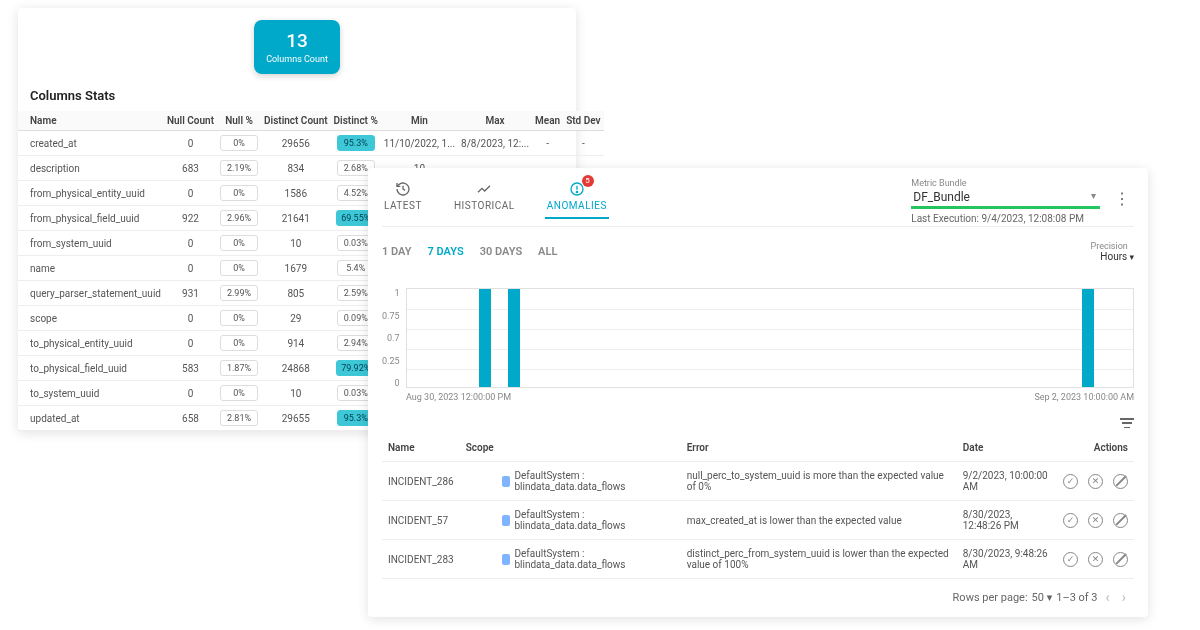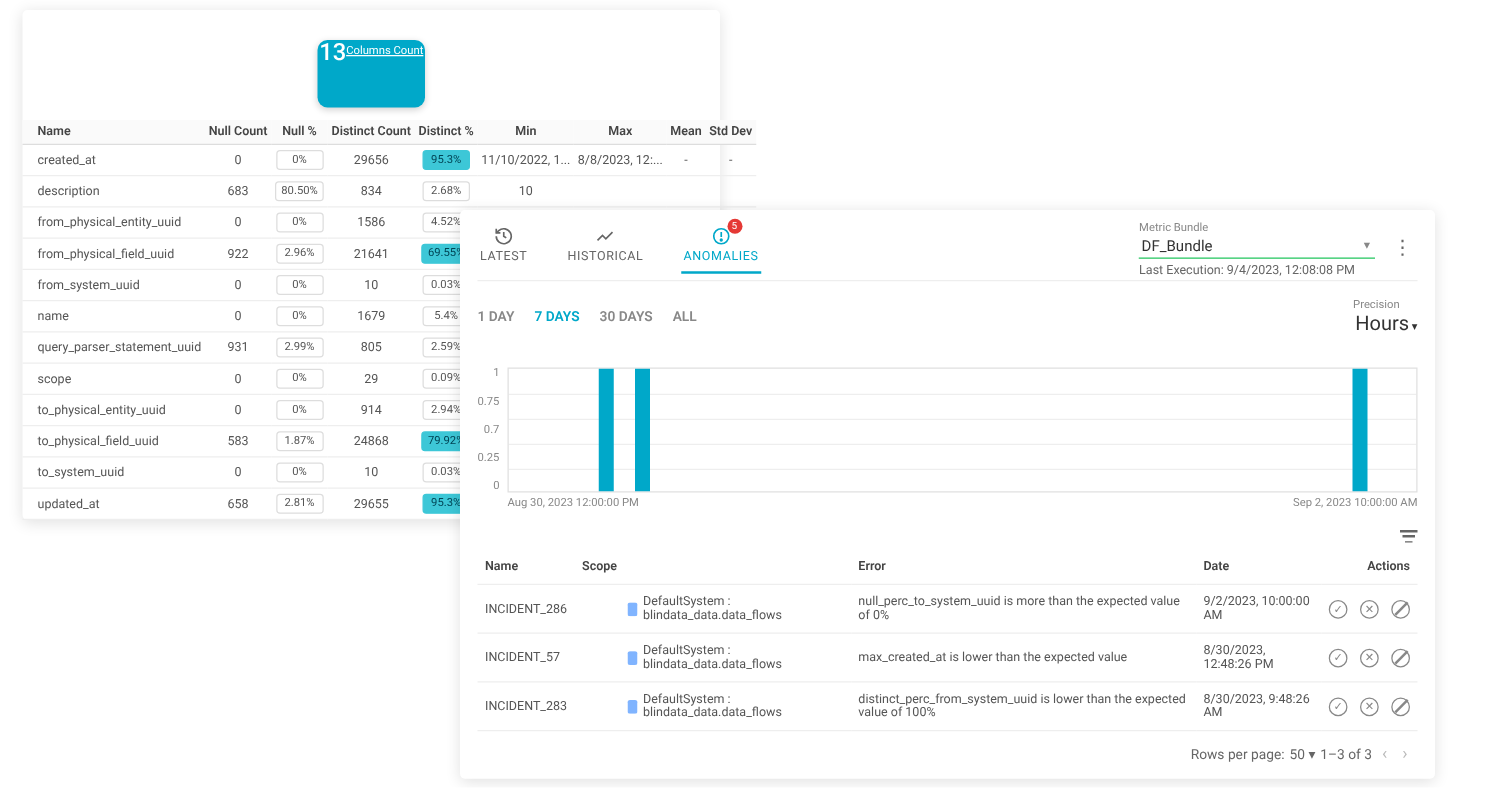--- a/index.html
+++ b/index.html
@@ -37,28 +37,27 @@
     gap: 14px;
     padding: 4px 0 10px 0;
   }
   .stat {
     background: #00a8c9;
     color: #fff;
     border-radius: 8px;
     width: 86px;
     height: 54px;
     display: flex;
-    flex-direction: row;
-    align-items: flex-start;
+    flex-direction: column;
+    align-items: center;
     justify-content: center;
     box-shadow: 0 2px 6px rgba(0,0,0,.18);
-    margin-top: 12px;
   }
   .stat .num { font-size: 19px; font-weight: 500; line-height: 1; }
-  .stat .lbl { font-size: 9px; margin-top: 4px; text-decoration: underline; }
+  .stat .lbl { font-size: 9px; margin-top: 4px; }
   table.cols {
     width: 100%;
     border-collapse: collapse;
   }
   table.cols th, table.cols td {
     font-size: 10px;
     color: #555;
     text-align: center;
     padding: 4px 3px;
     border-bottom: 1px solid #eee;
@@ -127,21 +126,21 @@
   .bundle-area {
     margin-left: auto;
     font-size: 10px;
     color: #666;
     display: flex;
     flex-direction: column;
     align-items: flex-start;
   }
   .bundle-label { font-size: 9px; color: #888; text-align: right; }
   .bundle-row { display: flex; align-items: center; gap: 10px; }
-  .bundle-select { font-size: 12px; color: #333; border-bottom: 1px solid #22c55e; padding: 2px 130px 2px 2px; position: relative; }
+  .bundle-select { font-size: 12px; color: #333; border-bottom: 3px solid #22c55e; padding: 2px 130px 2px 2px; position: relative; }
   .bundle-select::after { content: "▾"; position: absolute; right: 4px; top: 2px; font-size: 10px; color: #888; }
   .more-dots { font-size: 16px; color: #666; cursor: pointer; padding: 0 4px; }
   .last-exec { font-size: 10px; color: #666; margin-top: 4px; }
   .range-row {
     display: flex;
     align-items: center;
     gap: 16px;
     font-size: 11px;
     font-weight: 600;
     color: #888;
@@ -150,21 +149,21 @@
   .range-row .r { cursor: pointer; }
   .range-row .r.active { color: #00a8c9; }
   .precision {
     margin-left: auto;
     text-align: center;
     font-size: 9px;
     color: #888;
     font-weight: 400;
   }
   .precision .val::after { content: " ▾"; font-size: 9px; }
-  .precision .val { font-size: 16px; color: #333; margin-left: 16px; }
+  .precision .val { font-size: 10px; color: #333; margin-left: 16px; }
   
   .chart-wrap {
     display: flex;
     margin: 26px 0 4px 0;
   }
   .yaxis {
     display: flex;
     flex-direction: column;
     justify-content: space-between;
     height: 100px;
@@ -246,20 +245,21 @@
 <body>
 
 <div class="card card-left">
   <div class="stat-cards">
     <div class="stat">
       <div class="num">13</div>
       <div class="lbl">Columns Count</div>
     </div>
   </div>
 
+  <div class="section-title">Columns Stats</div>
   <table class="cols">
     <thead>
         <tr id="cols-head-row">
           <th>Name</th>
           <th>Null Count</th>
           <th>Null %</th>
           <th>Distinct Count</th>
           <th>Distinct %</th>
           <th>Min</th>
           <th>Max</th>
@@ -275,21 +275,21 @@
           <td>29656</td>
           <td><span class="pill hi">95.3%</span></td>
           <td>11/10/2022, 1...</td>
           <td>8/8/2023, 12:...</td>
           <td>-</td>
           <td>-</td>
         </tr>
         <tr>
           <td>description</td>
           <td>683</td>
-          <td><span class="pill">80.50%</span></td>
+          <td><span class="pill">2.19%</span></td>
           <td>834</td>
           <td><span class="pill ">2.68%</span></td>
           <td>10</td>
           <td></td>
           <td></td>
           <td></td>
         </tr>
         <tr>
           <td>from_physical_entity_uuid</td>
           <td>0</td>

